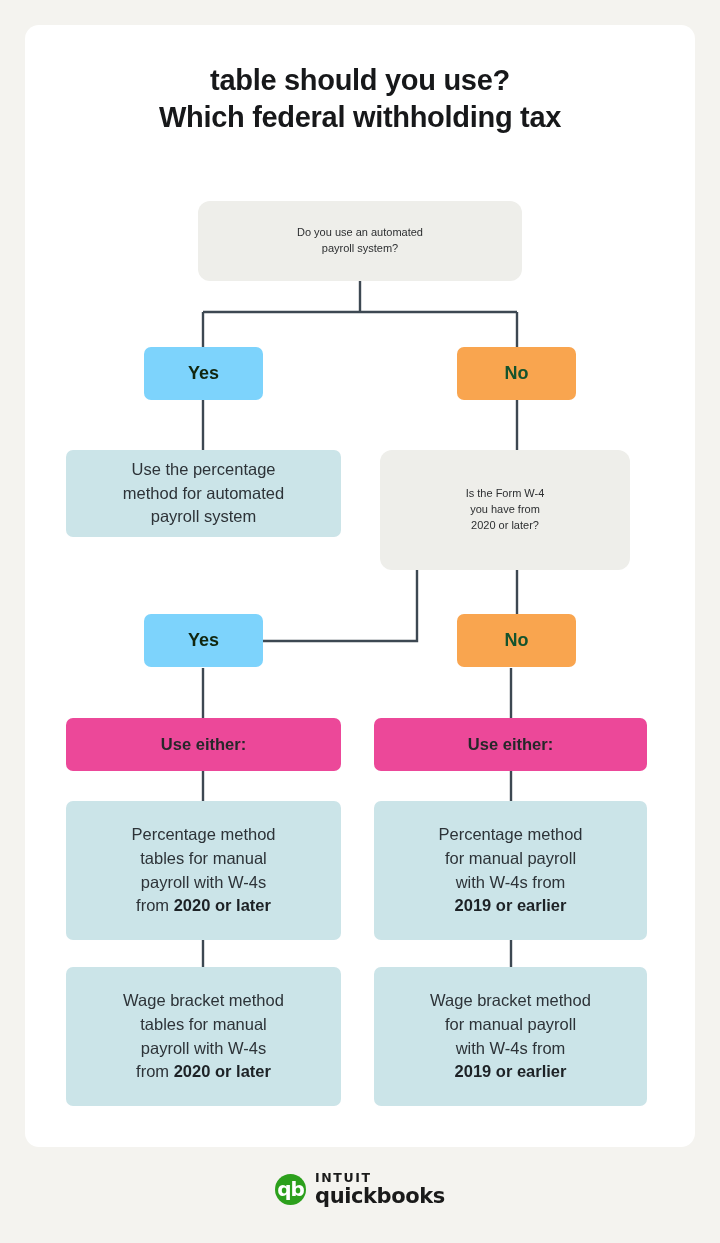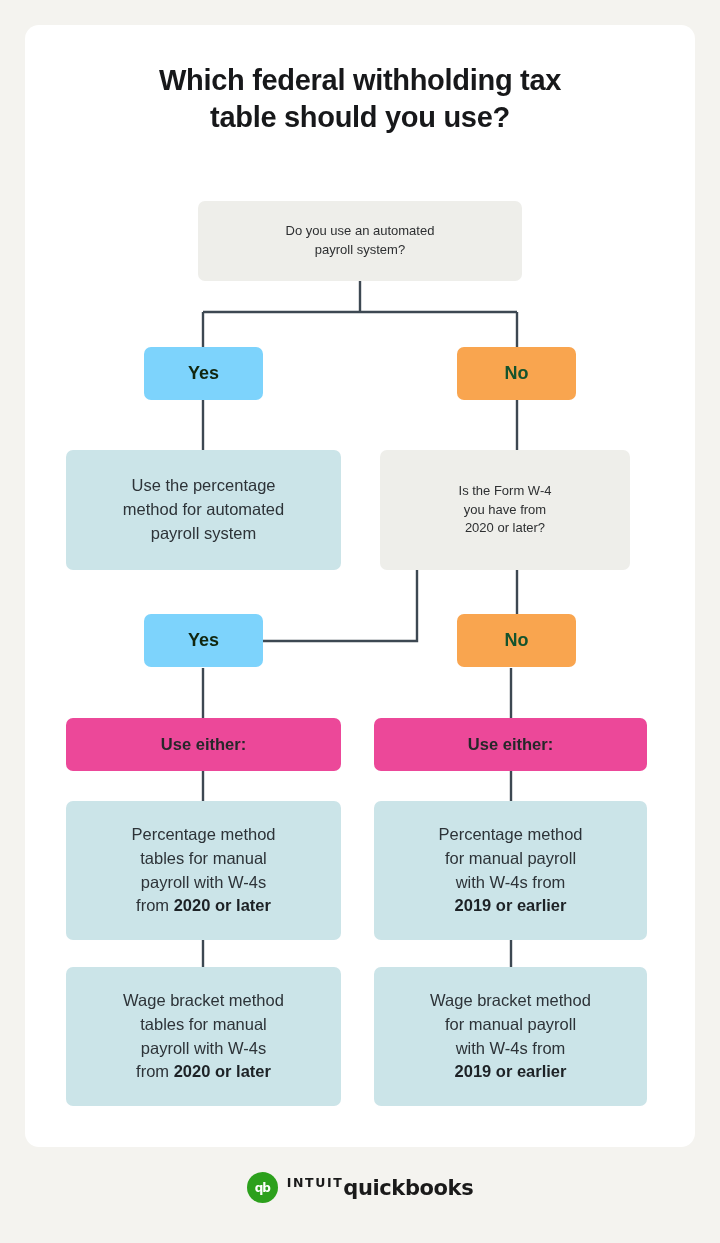--- a/index.html
+++ b/index.html
@@ -56,21 +56,21 @@
   .node {
     position: absolute;
     display: flex;
     align-items: center;
     justify-content: center;
     text-align: center;
     border-radius: 7px;
     padding: 6px 10px;
   }
 
-  .node-gray   { background: #eeeeea; color: #2d2f31; font-size: 13px; line-height: 1.45; }
+  .node-gray   { background: #eeeeea; color: #2d2f31; font-size: 11px; line-height: 1.45; border-radius: 12px; }
   .node-blue   { background: #cbe4e8; color: #2d3338; font-size: 16.5px; line-height: 1.45; }
   .node-yes    { background: #7dd3fc; color: #11260f; font-size: 18px; font-weight: bold; }
   .node-no     { background: #f9a54f; color: #14532d; font-size: 18px; font-weight: bold; }
   .node-either { background: #ec4899; color: #26282a; font-size: 16.5px; font-weight: bold; }
 
   .node b { font-weight: bold; color: #1d2226; }
 
   
   .logo {
     position: absolute;
@@ -84,26 +84,26 @@
   }
   .logo-mark {
     width: 31px;
     height: 31px;
     border-radius: 50%;
     background: #2ca01c;
     display: flex;
     align-items: center;
     justify-content: center;
     color: #ffffff;
-    font-size: 12px;
+    font-size: 20px;
     font-weight: bold;
     letter-spacing: -1px;
     font-family: "DejaVu Sans", sans-serif;
   }
-  .logo-text { display: flex; line-height: 1; }
+  .logo-text { display: flex; flex-direction: column; line-height: 1; }
   .logo-intuit {
     font-size: 12.5px;
     font-weight: bold;
     letter-spacing: 1.6px;
     color: #1a1a1a;
     font-family: "DejaVu Sans", sans-serif;
   }
   .logo-qb {
     font-size: 21px;
     font-weight: bold;
@@ -146,36 +146,36 @@
 
       <path d="M203,940 L203,967"></path>
 
       <path d="M511,771 L511,801"></path>
 
       <path d="M511,940 L511,967"></path>
     </g>
   </svg>
 
   <div class="title">
+    <div>table should you use?</div>
     <div>Which federal withholding tax</div>
-    <div>table should you use?</div>
   </div>
 
   <div class="node node-gray" style="left:198px; top:201px; width:324px; height:80px;">
     <div>
       <div>Do you use an automated</div>
       <div>payroll system?</div>
     </div>
   </div>
 
   <div class="node node-yes" style="left:144px; top:347px; width:119px; height:53px;">Yes</div>
 
   <div class="node node-no" style="left:457px; top:347px; width:119px; height:53px;">No</div>
 
-  <div class="node node-blue" style="left:66px; top:450px; width:275px; height:120px;">
+  <div class="node node-blue" style="left:66px; top:450px; width:275px; height:87px;">
     <div>
       <div>Use the percentage</div>
       <div>method for automated</div>
       <div>payroll system</div>
     </div>
   </div>
 
   <div class="node node-gray" style="left:380px; top:450px; width:250px; height:120px;">
     <div>
       <div>Is the Form W-4</div>

